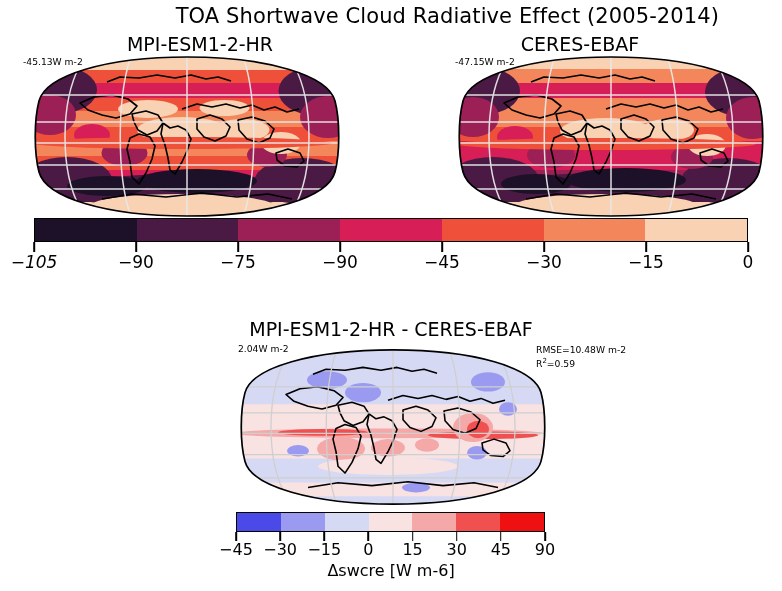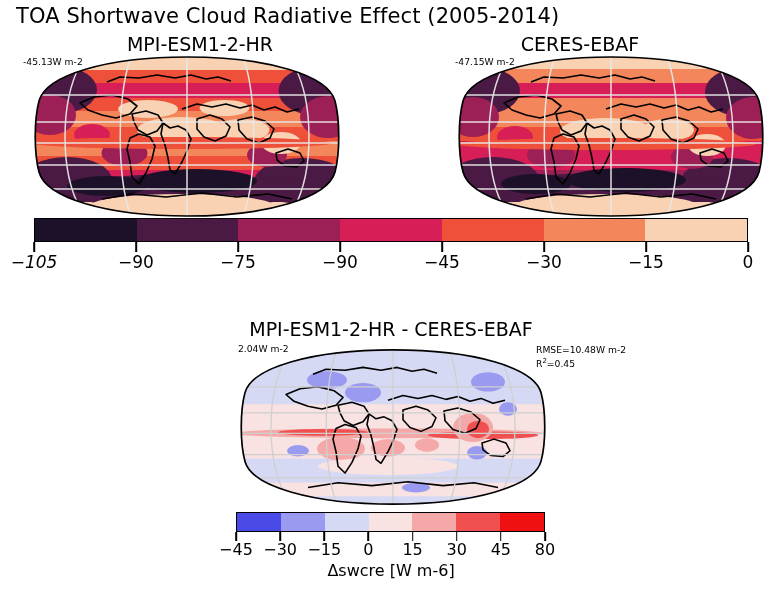--- a/index.html
+++ b/index.html
@@ -1,20 +1,20 @@
 <!DOCTYPE html>
 <html><head>
 <meta charset="utf-8">
 <style>
   html,body{margin:0;padding:0;background:#ffffff;}
   body{width:782px;height:591px;position:relative;
        font-family:"DejaVu Sans","Liberation Sans",sans-serif;color:#000;}
   .fig{position:absolute;inset:0;}
 
-  .suptitle{position:absolute;left:16px;top:4px;width:712px;text-align:left;
+  .suptitle{position:absolute;left:7px;top:4px;width:712px;text-align:right;
             font-size:21px;letter-spacing:.1px;}
 
   .panel-title{position:absolute;font-size:19px;text-align:center;}
   #t-left {left:60px;  top:33px; width:280px;}
   #t-right{left:440px; top:33px; width:280px;}
   #t-diff {left:236px; top:318px;width:310px;}
 
   .ann{position:absolute;font-size:9.2px;white-space:nowrap;}
   #ann-left {left:23px; top:56px;}
   #ann-right{left:455px;top:56px;}
@@ -60,21 +60,21 @@
   <div class="suptitle">TOA Shortwave Cloud Radiative Effect (2005-2014)</div>
 
   <div class="panel-title" id="t-left">MPI-ESM1-2-HR</div>
   <div class="panel-title" id="t-right">CERES-EBAF</div>
   <div class="panel-title" id="t-diff">MPI-ESM1-2-HR - CERES-EBAF</div>
 
   <div class="ann" id="ann-left">-45.13W m-2</div>
   <div class="ann" id="ann-right">-47.15W m-2</div>
   <div class="ann" id="ann-diff">2.04W m-2</div>
   <div class="ann" id="ann-rmse">RMSE=10.48W m-2</div>
-  <div class="ann" id="ann-r2"><span>R</span><sup>2</sup><span>=0.45</span></div>
+  <div class="ann" id="ann-r2"><span>R</span><sup>2</sup><span>=0.59</span></div>
 
   <div class="map" id="map-left">
     <svg viewBox="0 0 620 326" preserveAspectRatio="none">
       <defs>
         <clipPath id="clipA">
             <path d="M310,4 C470,4 592,40 606,92 C616,130 616,196 606,234 C592,286 470,322 310,322 C150,322 28,286 14,234 C4,196 4,130 14,92 C28,40 150,4 310,4 Z"></path>
           </clipPath>
         <g id="contA">
           <rect x="0" y="0" width="620" height="30" fill="#f8d2b3"></rect>
           <rect x="0" y="30" width="620" height="26" fill="#ef5039"></rect>
@@ -331,17 +331,17 @@
       <span style="left: 100%;"></span>
     </div>
   <div class="tlabels" id="tl-bot">
       <b style="left: 0%;">−45</b>
       <b style="left: 14.2857%;">−30</b>
       <b style="left: 28.5714%;">−15</b>
       <b style="left: 42.8571%;">0</b>
       <b style="left: 57.1429%;">15</b>
       <b style="left: 71.4286%;">30</b>
       <b style="left: 85.7143%;">45</b>
-      <b style="left: 100%;">80</b>
+      <b style="left: 100%;">90</b>
     </div>
   <div class="cbtitle" id="cbt-bot">Δswcre [W m-6]</div>
 
 </div>
 
 </body></html>

